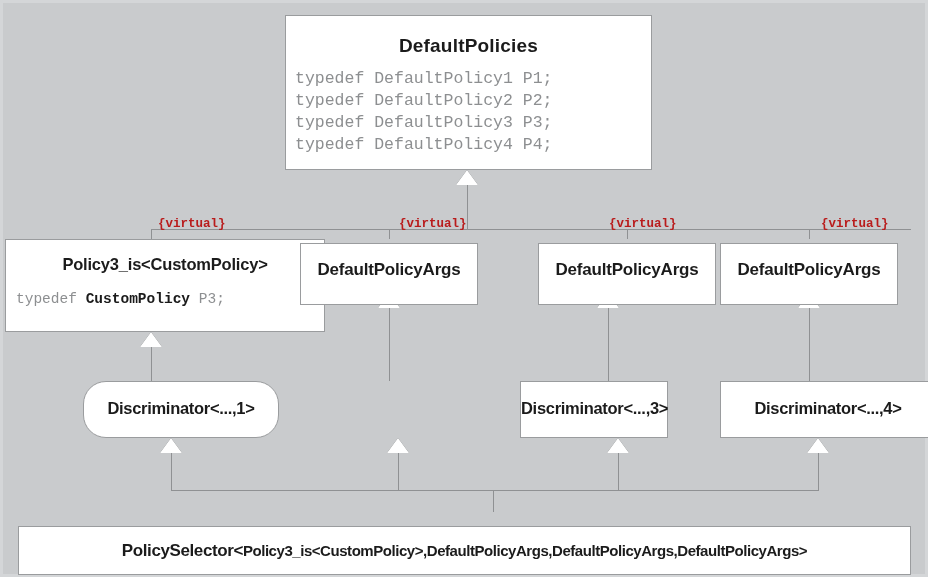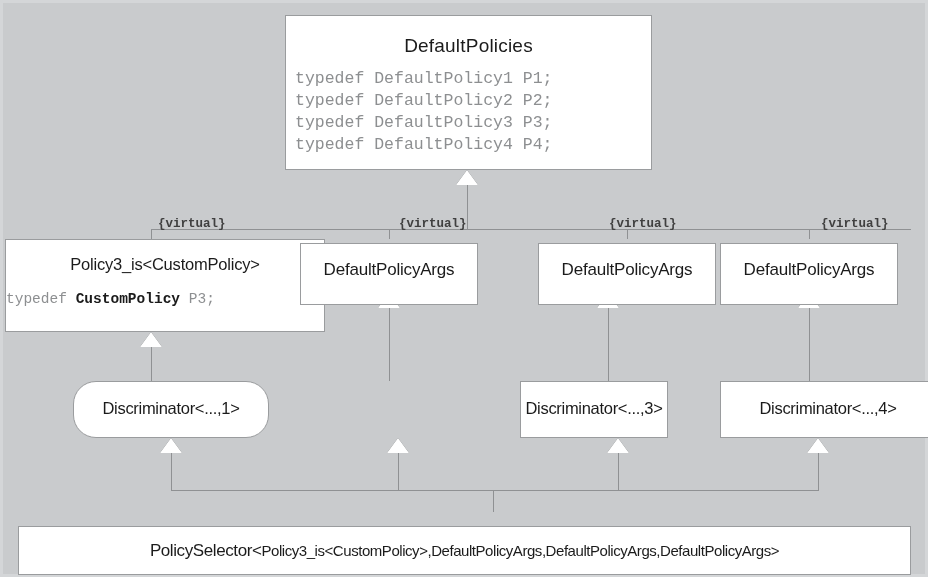--- a/index.html
+++ b/index.html
@@ -17,21 +17,21 @@
     border:3px solid #d4d6d8;
   }
   .node{
     position:absolute;
     background:#ffffff;
     border:1px solid #9a9c9e;
     box-sizing:border-box;
     z-index:5;
   }
   .node-title{
-    font-weight:normal;
+    font-weight:bold;
     color:#1b1b1b;
     text-align:center;
     white-space:nowrap;
   }
   .members{
     font-family:"Liberation Mono","DejaVu Sans Mono",monospace;
     color:#8d8f91;
     white-space:pre;
   }
   .members b{color:#1b1b1b;font-weight:bold;}
@@ -39,33 +39,33 @@
   
   #n-defaultpolicies{left:282px;top:12px;width:367px;height:155px;}
   #n-defaultpolicies .node-title{font-size:19px;margin-top:19px;letter-spacing:.2px;}
   #n-defaultpolicies .members{
     font-size:16.5px;line-height:22px;margin-top:11px;padding-left:9px;
   }
 
   
   #n-policy3is{left:2px;top:236px;width:320px;height:93px;}
   #n-policy3is .node-title{font-size:16.5px;margin-top:15px;letter-spacing:-.2px;}
-  #n-policy3is .members{font-size:14.5px;margin-top:17px;}
+  #n-policy3is .members{font-size:14.5px;margin-top:17px;padding-left:10px;}
 
   
   .n-dpa{top:240px;width:178px;height:62px;}
   .n-dpa .node-title{font-size:17px;margin-top:16px;letter-spacing:-.2px;}
   #n-dpa1{left:297px;}
   #n-dpa2{left:535px;}
   #n-dpa3{left:717px;}
 
   
   .n-disc{top:378px;width:196px;height:57px;}
   .n-disc .node-title{font-size:16.5px;margin-top:17px;letter-spacing:-.3px;}
-  #n-disc1{left:70px;border-radius:23px;}
+  #n-disc1{left:80px;border-radius:23px;}
   #n-disc2{left:297px;width:195px;}
   #n-disc3{left:517px;width:148px;}
   #n-disc4{left:717px;width:216px;}
 
   
   #n-policyselector{left:15px;top:523px;width:893px;height:49px;}
   #n-policyselector .node-title{
     font-size:15px;margin-top:14px;letter-spacing:-.45px;
   }
   #n-policyselector .lead{font-size:17px;letter-spacing:-.4px;}
@@ -77,21 +77,21 @@
     position:absolute;width:0;height:0;
     border-left:11px solid transparent;
     border-right:11px solid transparent;
     border-bottom:15px solid #ffffff;
     z-index:3;
     filter:drop-shadow(0 0 0.6px #8f9193) drop-shadow(0 0 0.6px #8f9193);
   }
   .vlabel{
     position:absolute;
     font-family:"Liberation Mono","DejaVu Sans Mono",monospace;
-    font-weight:bold;font-size:12.5px;color:#404040;
+    font-weight:bold;font-size:12.5px;color:#b91c1c;
     white-space:nowrap;z-index:4;
   }
 </style>
 </head>
 <body>
 
 <div id="diagram">
 
   <div class="node" id="n-defaultpolicies">
     <div class="node-title">DefaultPolicies</div>

